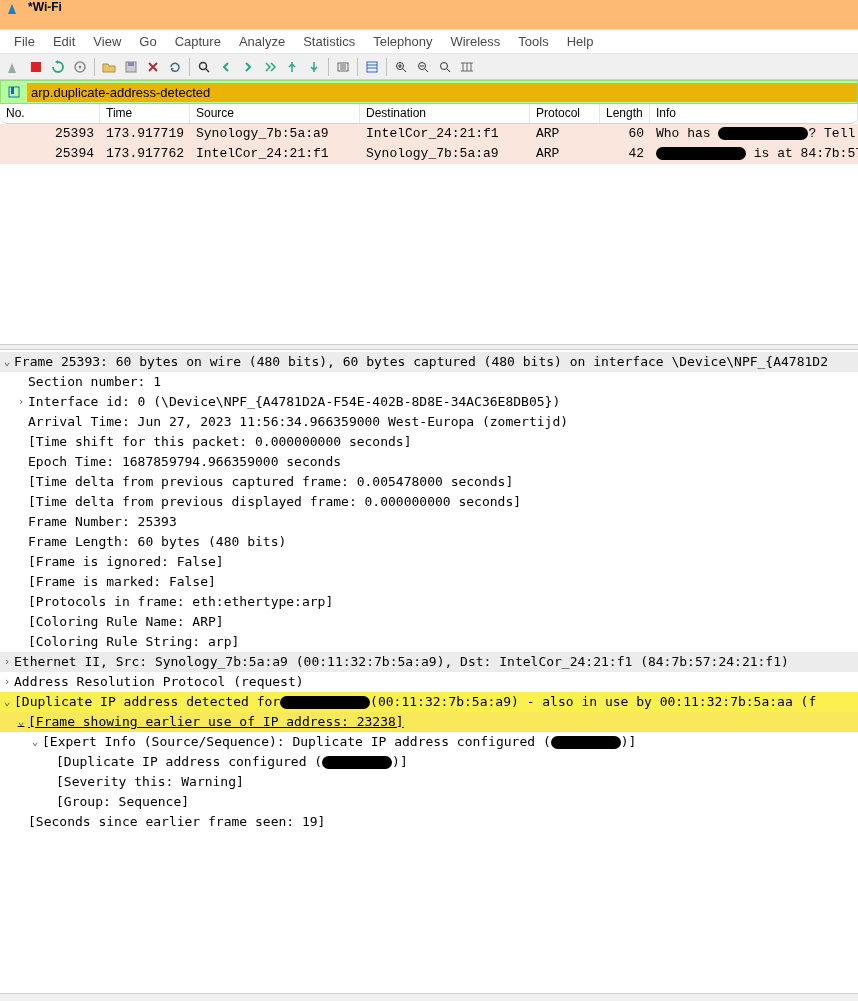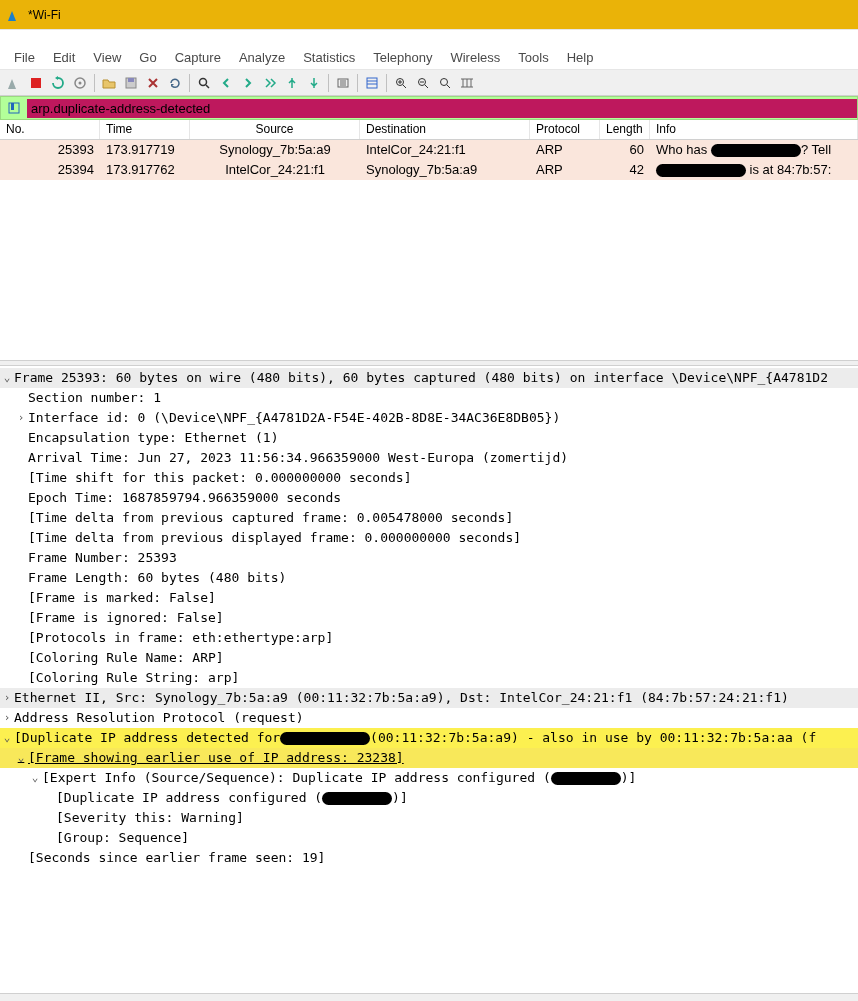--- a/index.html
+++ b/index.html
@@ -1,37 +1,37 @@
 <!DOCTYPE html>
 <html><head>
 <meta charset="utf-8">
 <style>
   * { box-sizing: border-box; margin: 0; padding: 0; }
   body { font-family: "Segoe UI", Tahoma, sans-serif; font-size: 12px; background: #fff; color: #000; width: 858px; height: 1001px; overflow: hidden; display: flex; flex-direction: column; }
-  .titlebar { height: 30px; background: #eab308; display: flex; align-items: center; padding: 0 6px; border-bottom: 1px solid #e6e6e6; }
+  .titlebar { height: 30px; background: #fdba74; display: flex; align-items: flex-start; padding: 0 6px; border-bottom: 1px solid #e6e6e6; font-weight: bold; }
   .titlebar .appicon { width: 16px; height: 16px; margin-right: 6px; }
   .titlebar .title { font-size: 12px; color: #000; }
-  .menubar { height: 24px; background: #fff; display: flex; align-items: center; padding: 0 6px; gap: 2px; border-bottom: 1px solid #e6e6e6; margin-top: 16px; }
+  .menubar { height: 24px; background: #fff; display: flex; align-items: center; padding: 0 6px; gap: 2px; border-bottom: 1px solid #e6e6e6; }
   .menubar .menuitem { padding: 2px 8px; color: #4a4a4a; cursor: default; font-size: 13px; }
   .toolbar { height: 26px; background: #f0f0f0; display: flex; align-items: center; padding: 0 4px; gap: 2px; border-bottom: 1px solid #d0d0d0; }
   .tbtn { width: 20px; height: 20px; display: flex; align-items: center; justify-content: center; cursor: default; }
   .tbtn svg { width: 14px; height: 14px; }
   .tsep { width: 1px; height: 18px; background: #c0c0c0; margin: 0 2px; }
   .filterbar { height: 24px; background: #b3ff99; display: flex; align-items: center; border: 1px solid #9ad980; }
   .filterbar .ficon { width: 18px; height: 18px; margin: 0 4px; display:flex;align-items:center;justify-content:center; }
-  .filterbar input { flex: 1; background: #be185d; border: none; outline: none; font-size: 13px; color: #000; padding: 2px 4px; }
-  .plist-header { height: 20px; background: #fff; border-bottom: 1px solid #d0d0d0; display: flex; font-size: 12px; }
+  .filterbar input { flex: 1; background: #eab308; border: none; outline: none; font-size: 13px; color: #000; padding: 2px 4px; }
+  .plist-header { height: 20px; background: #fff; border-bottom: 1px solid #d0d0d0; display: flex; font-size: 12px; border-radius: 8px; }
   .plist-header .col, .plist-row .col { padding: 2px 6px; overflow: hidden; white-space: nowrap; }
   .plist-header .col { color: #000; border-right: 1px solid #e6e6e6; }
   .plist-rows { height: 220px; overflow: hidden; }
-  .plist-row { height: 20px; display: flex; font-family: Liberation Sans, sans-serif; font-size: 13px; background: #fae6dc; }
+  .plist-row { height: 20px; display: flex; font-family: Liberation Mono, monospace; font-size: 13px; background: #fae6dc; }
   .plist-row:nth-child(2) { background: #fae6dc; }
   .c-no { width: 100px; text-align: right; }
   .c-time { width: 90px; }
-  .c-src { width: 170px; text-align: center; }
+  .c-src { width: 170px; }
   .c-dst { width: 170px; }
   .c-proto { width: 70px; }
   .c-len { width: 50px; text-align: right; }
   .c-info { flex: 1; }
   .redact { display: inline-block; width: 90px; height: 13px; background: #000; border-radius: 7px; vertical-align: middle; }
   .redact.sm { width: 70px; }
   .divider { height: 6px; background: #f0f0f0; border-top: 1px solid #d0d0d0; border-bottom: 1px solid #d0d0d0; cursor: row-resize; }
   .details { flex: 1; overflow: auto; font-family: Consolas, monospace; font-size: 13px; line-height: 20px; padding: 2px 0; }
   .details .row { display: flex; align-items: center; white-space: nowrap; padding-right: 4px; }
   .details .tw { width: 14px; display: inline-flex; justify-content: center; color: #555; cursor: default; font-size: 11px; }
@@ -237,23 +237,20 @@
       <span>Frame 25393: 60 bytes on wire (480 bits), 60 bytes captured (480 bits) on interface \Device\NPF_{A4781D2</span>
     </div>
   <div class="row indent2">
       <span>Section number: 1</span>
     </div>
   <div class="row indent1">
       <span class="tw">›</span>
       <span>Interface id: 0 (\Device\NPF_{A4781D2A-F54E-402B-8D8E-34AC36E8DB05})</span>
     </div>
   <div class="row indent2">
-      <span>Encapsulation type: Ethernet (1)</span>
-    </div>
-  <div class="row indent2">
       <span>Arrival Time: Jun 27, 2023 11:56:34.966359000 West-Europa (zomertijd)</span>
     </div>
   <div class="row indent2">
       <span>[Time shift for this packet: 0.000000000 seconds]</span>
     </div>
   <div class="row indent2">
       <span>Epoch Time: 1687859794.966359000 seconds</span>
     </div>
   <div class="row indent2">
       <span>[Time delta from previous captured frame: 0.005478000 seconds]</span>
@@ -261,24 +258,24 @@
   <div class="row indent2">
       <span>[Time delta from previous displayed frame: 0.000000000 seconds]</span>
     </div>
   <div class="row indent2">
       <span>Frame Number: 25393</span>
     </div>
   <div class="row indent2">
       <span>Frame Length: 60 bytes (480 bits)</span>
     </div>
   <div class="row indent2">
+      <span>[Frame is ignored: False]</span>
+    </div>
+  <div class="row indent2">
       <span>[Frame is marked: False]</span>
-    </div>
-  <div class="row indent2">
-      <span>[Frame is ignored: False]</span>
     </div>
   <div class="row indent2">
       <span>[Protocols in frame: eth:ethertype:arp]</span>
     </div>
   <div class="row indent2">
       <span>[Coloring Rule Name: ARP]</span>
     </div>
   <div class="row indent2">
       <span>[Coloring Rule String: arp]</span>
     </div>

